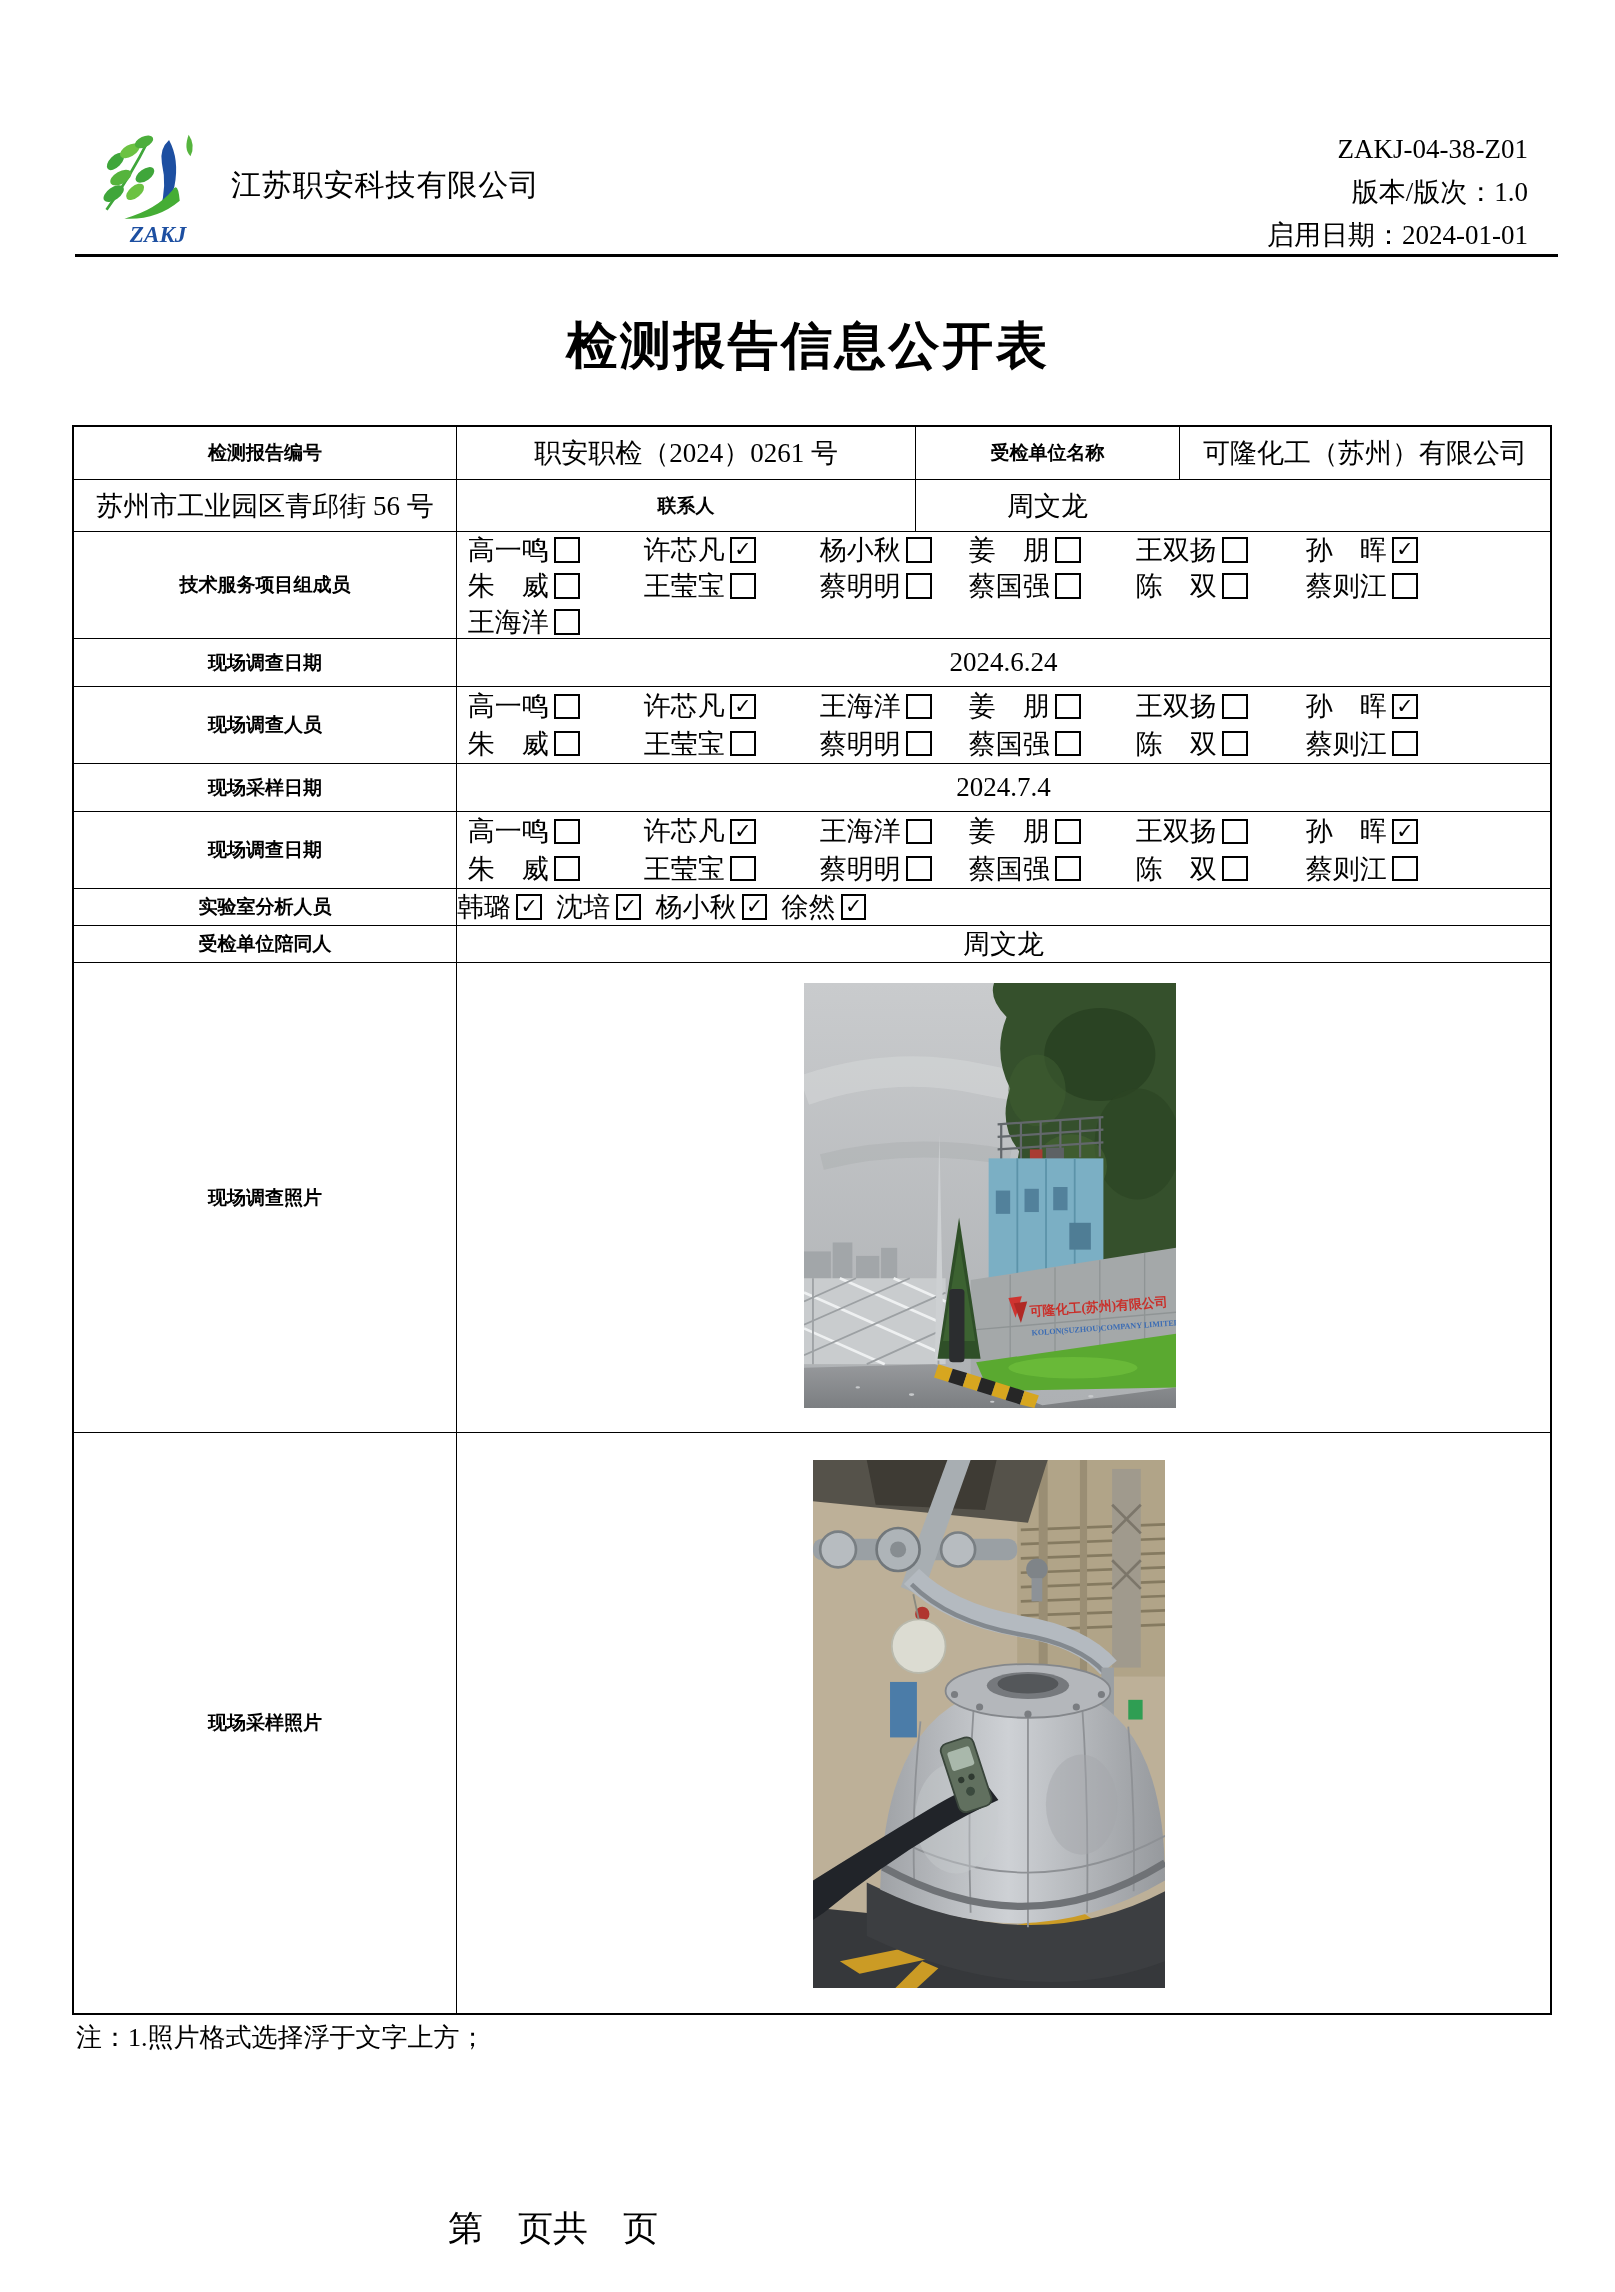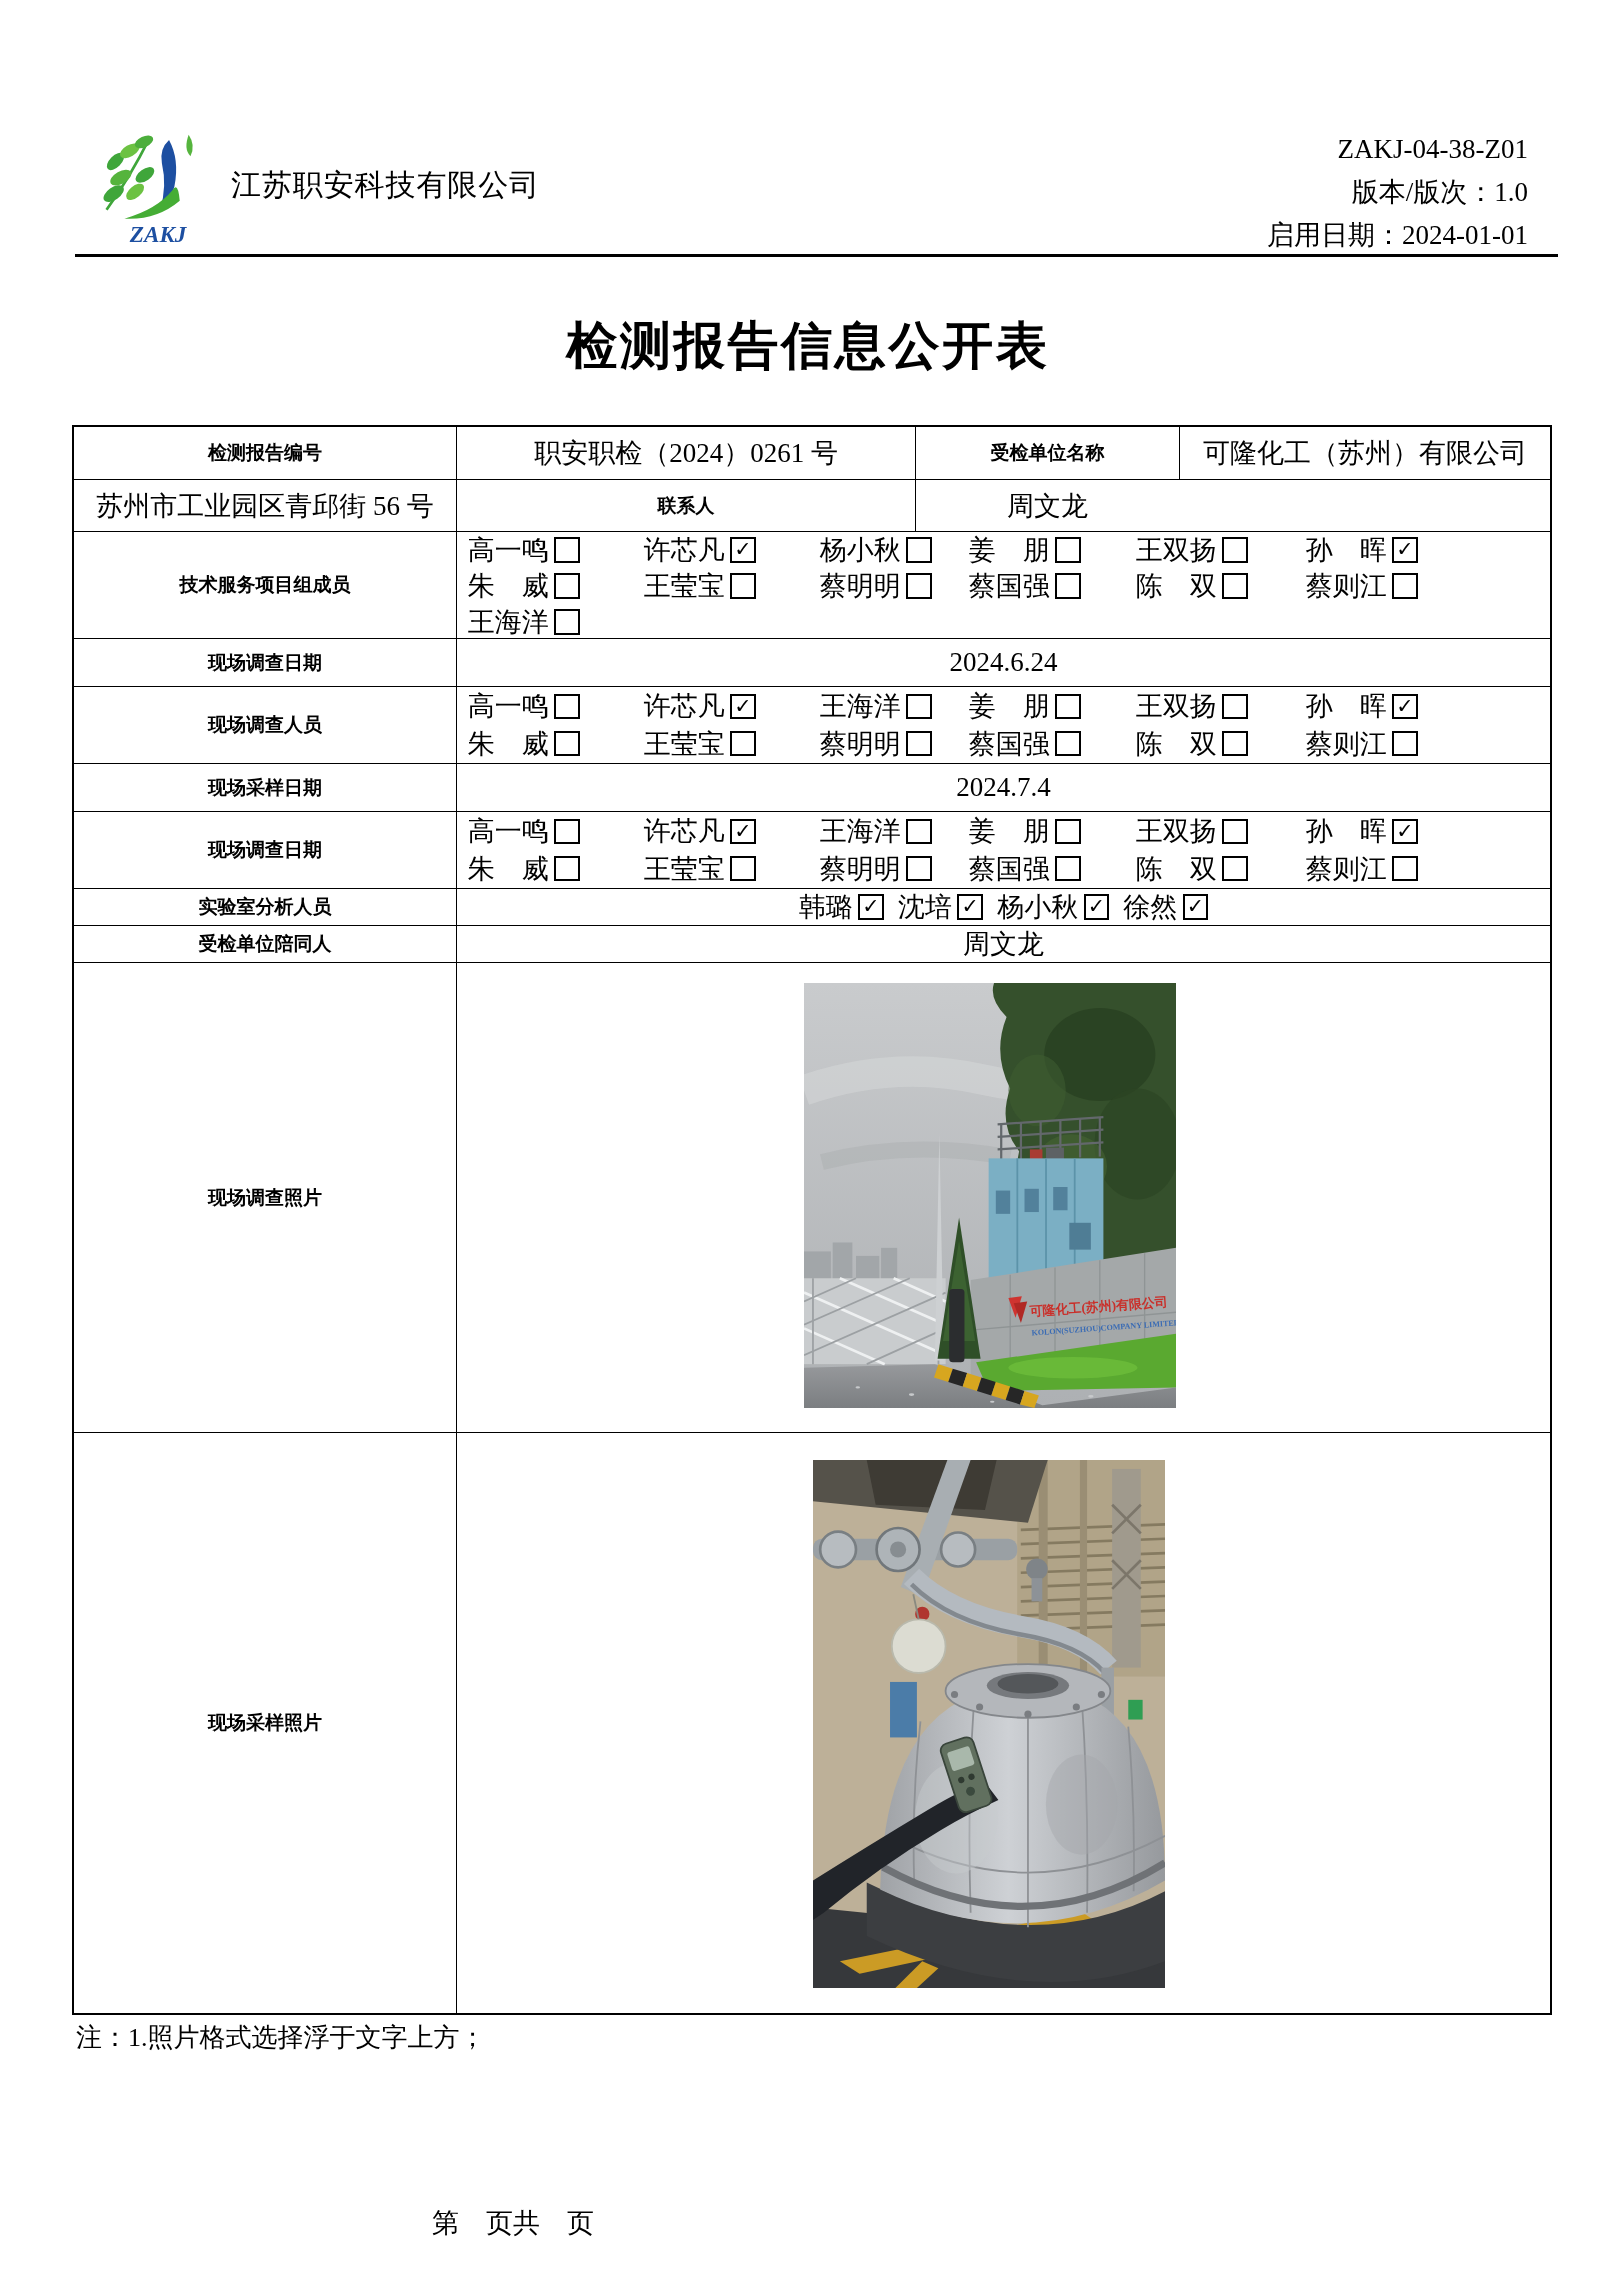--- a/index.html
+++ b/index.html
@@ -30,28 +30,28 @@
   .val { font-size:27px; }
   .val.center { display:flex; align-items:center; justify-content:center; }
 
   .val.stack { display:flex; flex-direction:column; justify-content:space-evenly; }
   .ngrid { display:grid; grid-template-columns:176px 176px 149px 167px 170px auto;
            padding-left:10.7px; align-items:center; }
   .person { display:inline-flex; align-items:center; font-size:27px; white-space:pre; }
   .cbox { width:21.5px; height:21.5px; border:2.7px solid #000; margin-left:5.4px; flex:0 0 auto;
           font-family:"DejaVu Sans","Liberation Sans",sans-serif; font-weight:bold;
           font-size:20.6px; line-height:21.5px; text-align:center; }
-  .val.lab { display:flex; align-items:center; justify-content:center; gap:14.3px; }
+  .val.lab { display:flex; align-items:center; gap:14.3px; }
 
   .val.photocell { position:relative; }
   .photo1 { position:absolute; left:347px; top:19.7px; width:372px; height:425px; }
   .photo2 { position:absolute; left:356px; top:27px; width:352px; height:528px; }
 
   .note { position:absolute; left:76px; top:2020px; font-size:26px; }
-  .footer { position:absolute; left:432px; top:2205px; font-size:27px; }
+  .footer { position:absolute; left:448px; top:2205px; font-size:35px; }
 </style>
 </head>
 <body>
 
 <div class="page">
 
   <svg class="logo" width="134" height="125" viewBox="0 0 150 140">
     <g>
       <path d="M14 96 Q 40 60 62 16" stroke="#3fa63a" stroke-width="3" fill="none"></path>
       <ellipse cx="22" cy="78" rx="13" ry="7" fill="#3fa63a" transform="rotate(-35 22 78)"></ellipse>

